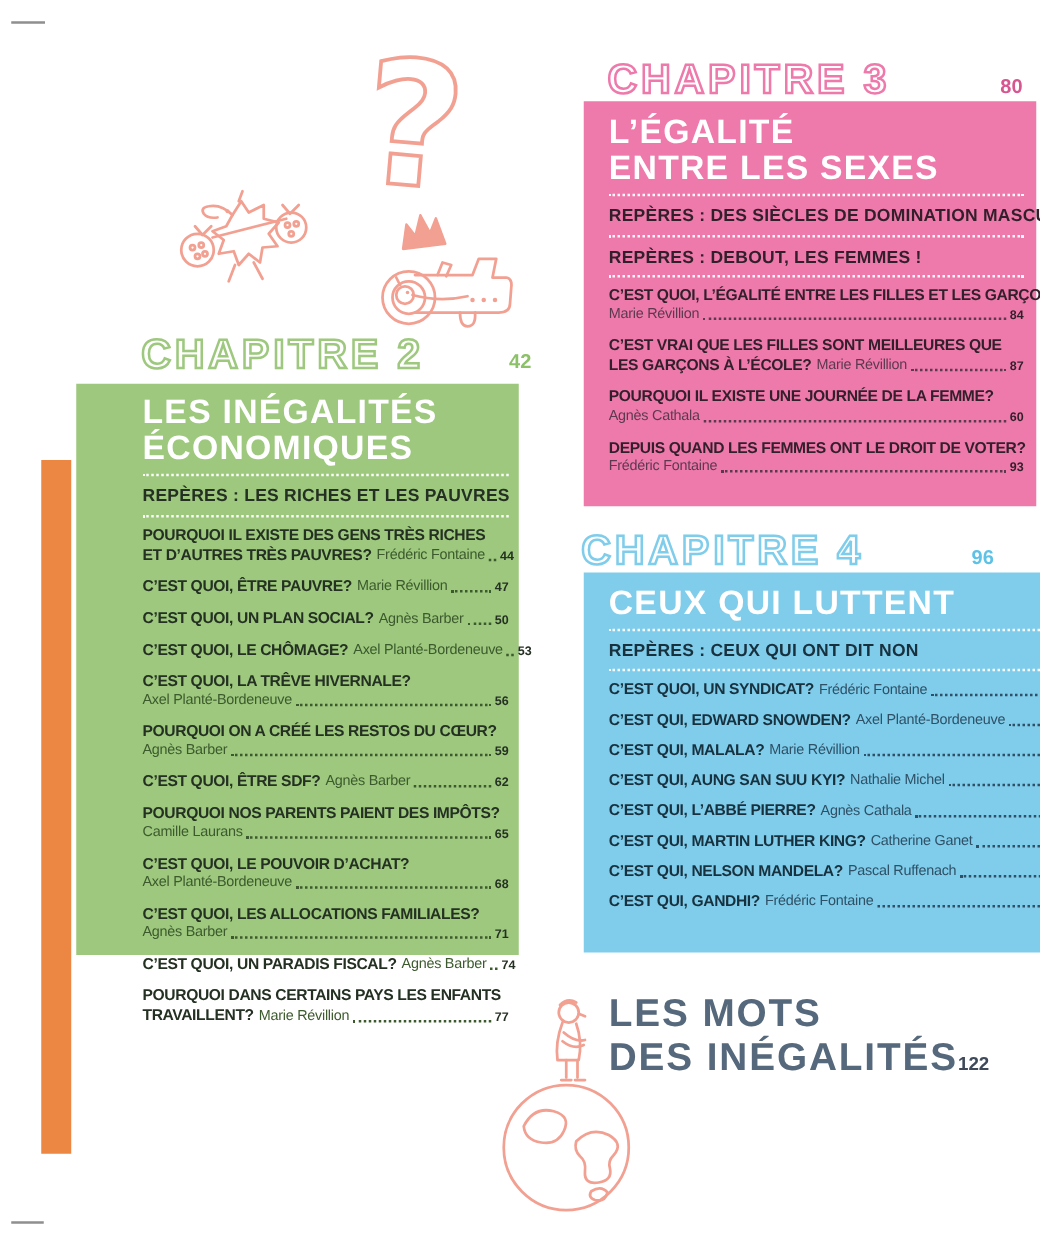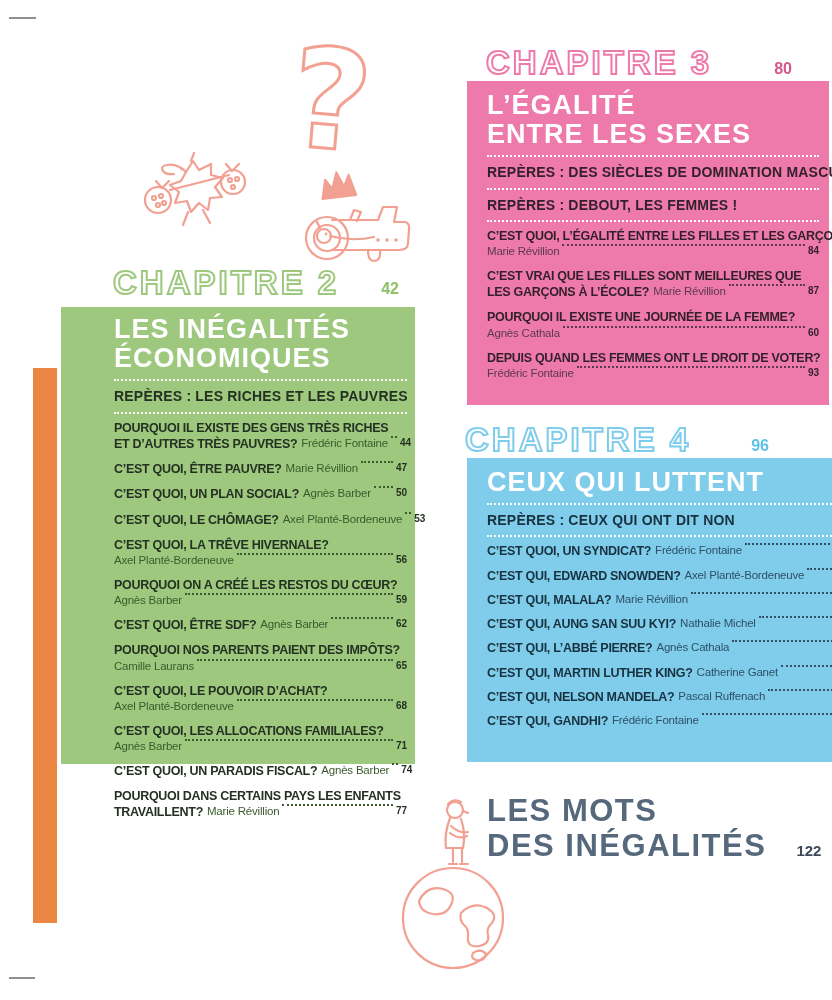--- a/index.html
+++ b/index.html
@@ -18,49 +18,49 @@
   .doodle{position:absolute;color:var(--doodle,#f2a091);}
   .doodle svg{display:block;width:100%;height:100%;}
   #qmark{left:290px;top:34px;width:120px;height:160px;
     font-family:"DejaVu Sans",sans-serif;font-weight:700;font-size:138px;line-height:1;
     color:transparent;-webkit-text-stroke:3px var(--doodle,#f2a091);transform:rotate(5deg);}
   #animal{left:128px;top:134px;width:124px;height:102px;}
   #crown{left:317px;top:169px;width:44px;height:34px;transform:rotate(-7deg);}
   #plane{left:296px;top:194px;width:126px;height:74px;}
   #globe{left:394px;top:784px;width:120px;height:192px;}
   
-  .chap-header{position:absolute;display:flex;align-items:baseline;}
+  .chap-header{position:absolute;display:flex;align-items:baseline;gap:26px;}
   .chap-outline{
     font-size:33px;font-weight:800;letter-spacing:3px;line-height:1;
     color:#fff;-webkit-text-stroke:2px var(--accent);white-space:nowrap;}
   .chap-page{font-size:16px;font-weight:700;color:var(--pgnum);}
   #hd-0{left:113px;top:266px;} #hd-0 .chap-page{margin-left:42px;}
   #hd-1{left:486px;top:46px;}  #hd-1 .chap-page{margin-left:62px;}
   #hd-2{left:465px;top:423px;} #hd-2 .chap-page{margin-left:60px;}
   
   .chap-block{position:absolute;box-sizing:border-box;background:var(--bg);color:var(--txt);}
   #bl-0{left:61px;top:307px;width:354px;height:457px;padding:6px 8px 0 53px;}
   #bl-1{left:467px;top:81px;width:362px;height:324px;padding:8px 10px 0 20px;}
   #bl-2{left:467px;top:458px;width:426px;height:304px;padding:8px 10px 0 20px;}
   .block-title{font-size:27px;font-weight:800;letter-spacing:1px;line-height:1.08;color:#fff;margin:2px 0 6px;}
   .dotsep{border-top:2px dotted rgba(255,255,255,.95);margin:6px 0;height:0;}
   .repere{font-size:14px;font-weight:700;letter-spacing:.2px;line-height:1.3;white-space:nowrap;}
   .entry{margin-bottom:9px;line-height:1.3;}
   #bl-2 .entry{margin-bottom:8px;}
   .qline,.q{font-size:12.5px;font-weight:700;letter-spacing:-.3px;white-space:nowrap;}
-  .row{display:flex;align-items:flex-start;}
+  .row{display:flex;align-items:flex-end;}
   .q{flex:0 0 auto;margin-right:4px;}
   .author{flex:0 0 auto;font-size:11.5px;font-weight:400;letter-spacing:-.2px;white-space:nowrap;color:var(--author);}
   .leader{flex:1 1 auto;min-width:6px;border-bottom:2px dotted var(--author);margin:0 3px 3px 3px;}
   .pg{flex:0 0 auto;font-size:10px;font-weight:700;}
   
   #footer{position:absolute;left:487px;top:794px;}
   .footer-line{font-size:31px;font-weight:800;letter-spacing:1.5px;line-height:1.12;}
   .footer-row{display:flex;align-items:baseline;}
-  .footer-page{font-size:15px;font-weight:700;margin-left:30px;}
+  .footer-page{font-size:15px;font-weight:700;}
 </style>
 </head>
 <body>
 
 <div class="sheet" style="--doodle: #f2a091; --spine: #ec8743; --mark: #8f8f8f; background: rgb(255, 255, 255);">
 
   <div class="mark" id="mark-top"></div>
   <div class="mark" id="mark-bottom"></div>
   <div class="spine"></div>
 

